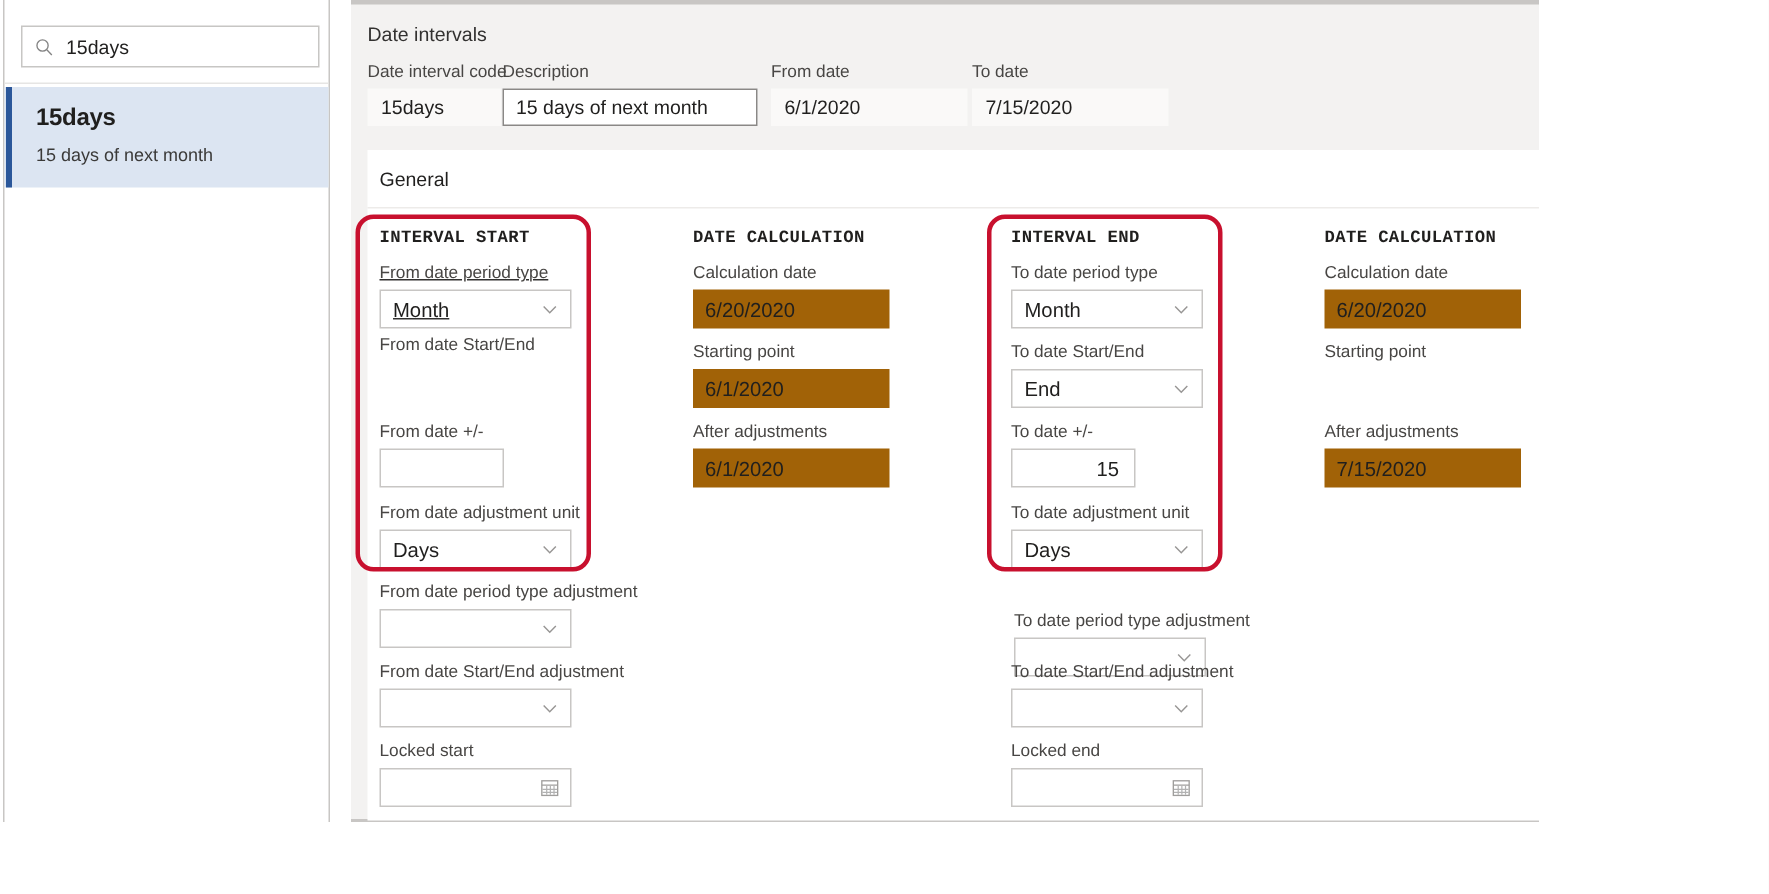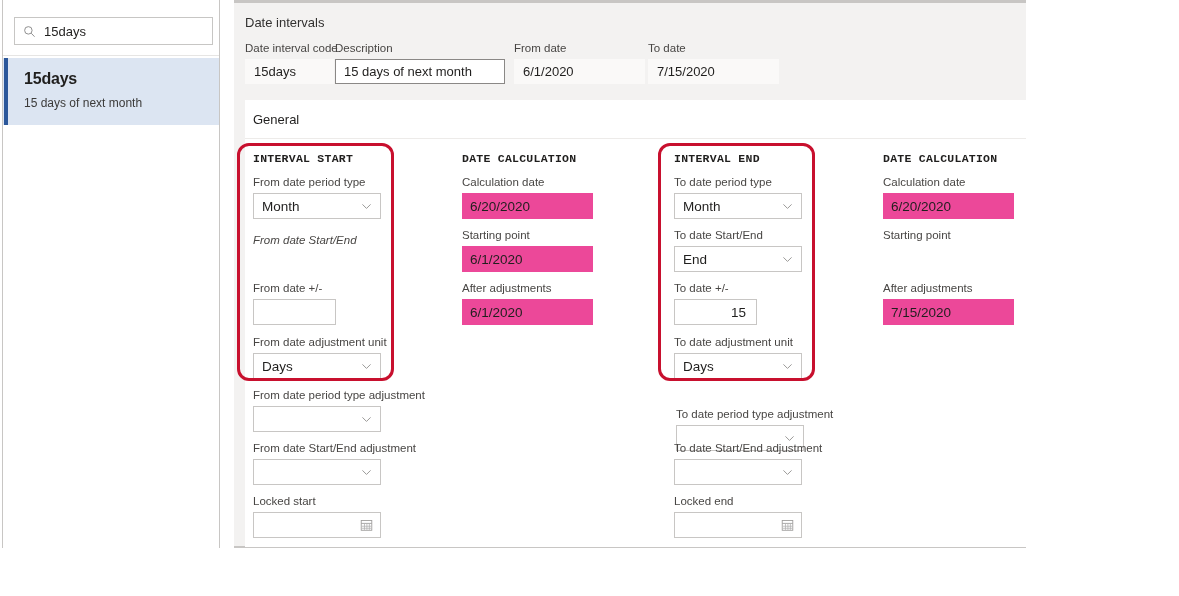--- a/index.html
+++ b/index.html
@@ -263,21 +263,21 @@
     top: 50%;
     transform: translateY(-50%);
     width: 13px;
     height: 13px;
     opacity: .6;
   }
   
   .ro-field { position: absolute; width: 131px; }
   .ro-value {
     height: 26px;
-    background: #ec4899;
+    background: #a16207;
     display: flex;
     align-items: center;
     padding: 0 8px;
     box-sizing: border-box;
     font-size: 13.5px;
     color: #201f1e;
     text-align: right;
   }
 </style>
 </head>
@@ -328,30 +328,30 @@
 
 <div id="card"></div>
 <div id="general-heading">General</div>
 <div id="general-underline"></div>
 
 <div class="col-heading" style="left:253px; top:152px;">INTERVAL START</div>
 <div class="col-heading" style="left:462px; top:152px;">DATE CALCULATION</div>
 <div class="col-heading" style="left:674px; top:152px;">INTERVAL END</div>
 <div class="col-heading" style="left:883px; top:152px;">DATE CALCULATION</div>
 
-<div class="field" style="left:253px; top:176px;">
+<div class="field" style="left:253px; top:176px;text-decoration:underline;">
   <div class="field-label">From date period type</div>
   <div class="control">
     <span>Month</span>
     <svg class="chev" viewBox="0 0 16 16">
         <polyline points="3,6 8,11 13,6" fill="none" stroke="#605e5c" stroke-width="1.2"></polyline>
       </svg>
   </div>
 </div>
-<div class="field" style="left:253px; top:234px;font-style:italic;">
+<div class="field" style="left:253px; top:224px;">
   <div class="field-label">From date Start/End</div>
 </div>
 <div class="field" style="left:253px; top:282px; width:83px;">
   <div class="field-label">From date +/-</div>
   <div class="control numeric">
     <span></span>
   </div>
 </div>
 <div class="field" style="left:253px; top:336px;">
   <div class="field-label">From date adjustment unit</div>

